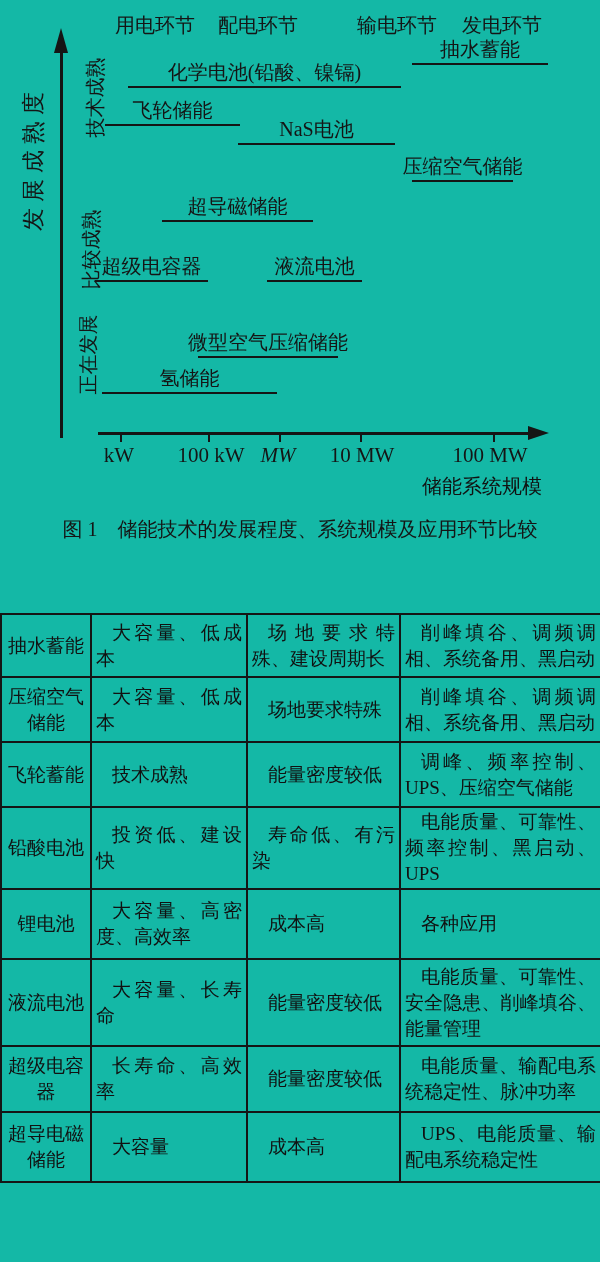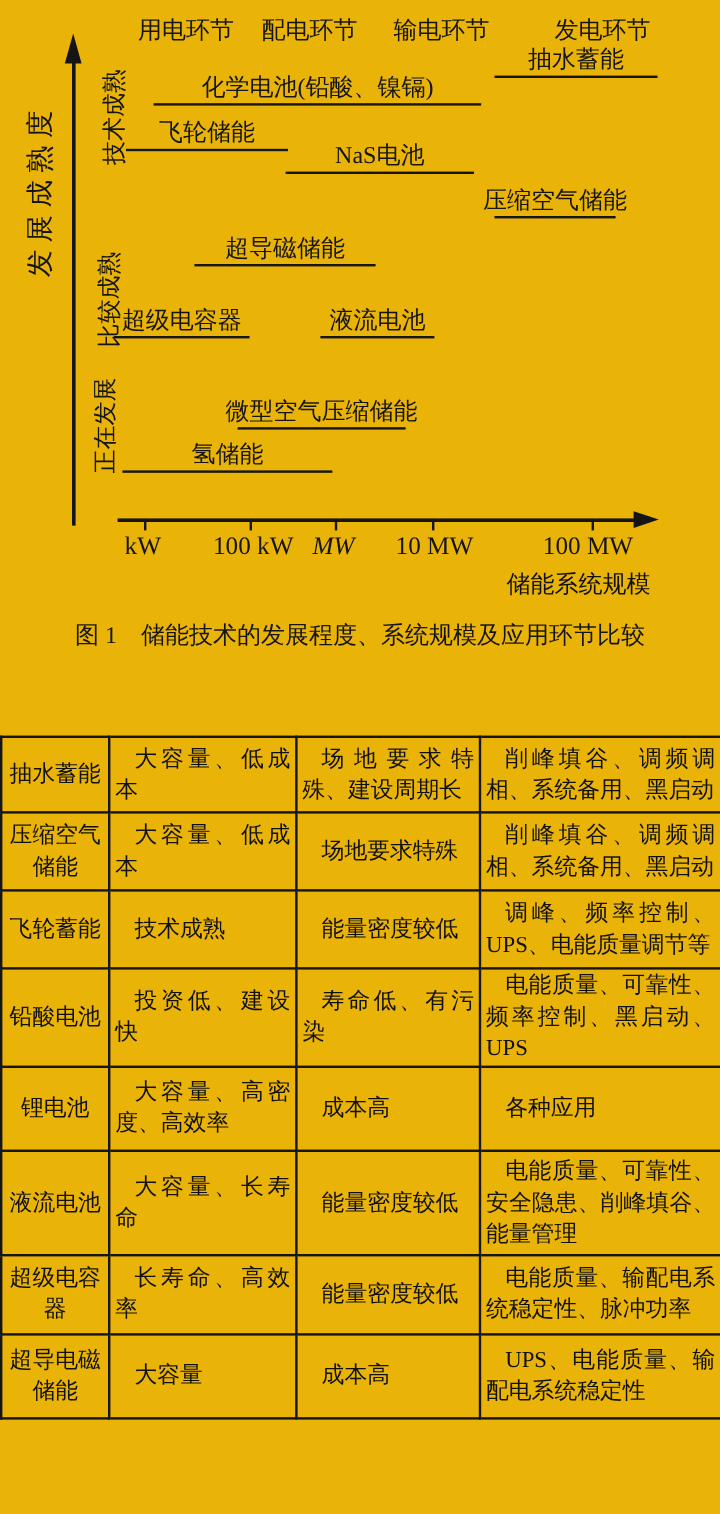--- a/index.html
+++ b/index.html
@@ -1,18 +1,18 @@
 <!DOCTYPE html>
 <html><head>
 <meta charset="utf-8">
 <style>
   html,body{margin:0;padding:0;background:#ffffff;}
   .page{
     position:relative;width:600px;height:1262px;margin:0 auto;
-    background:#eab308;color:#111;
+    background:#14b8a6;color:#111;
     font-family:"Liberation Serif","DejaVu Serif",serif;
     overflow:hidden;
   }
   .abs{position:absolute;}
   
   .stage-header{position:absolute;top:12px;font-size:20px;white-space:nowrap;color:#151515;}
   .vlabel{
     position:absolute;white-space:nowrap;text-align:center;color:#151515;
     transform:rotate(-90deg);transform-origin:center center;font-size:20px;
   }
@@ -62,21 +62,21 @@
 </style>
 </head>
 <body>
 
 <div class="page">
 
   <div>
 
     <div class="stage-header" style="left:115px;">用电环节</div>
     <div class="stage-header" style="left:218px;">配电环节</div>
-    <div class="stage-header" style="left:328px;">输电环节</div>
+    <div class="stage-header" style="left:357px;">输电环节</div>
     <div class="stage-header" style="left:462px;">发电环节</div>
 
     <div class="yaxis-line"></div>
     <div class="yaxis-head"></div>
     <div class="vlabel ylabel" style="left:-67px;top:143px;width:200px;">发展成熟度</div>
 
     <div class="vlabel" style="left:47px;top:84px;width:96px;">技术成熟</div>
     <div class="vlabel" style="left:43px;top:236px;width:96px;">比较成熟</div>
     <div class="vlabel" style="left:40px;top:341px;width:96px;">正在发展</div>
 
@@ -126,21 +126,21 @@
     <tr style="height:65px">
       <td class="c1">压缩空气储能</td>
       <td class="cx">大容量、低成本</td>
       <td class="cx">场地要求特殊</td>
       <td class="cx">削峰填谷、调频调相、系统备用、黑启动</td>
     </tr>
     <tr style="height:65px">
       <td class="c1">飞轮蓄能</td>
       <td class="cx">技术成熟</td>
       <td class="cx">能量密度较低</td>
-      <td class="cx">调峰、频率控制、UPS、电能质量调节等</td>
+      <td class="cx">调峰、频率控制、UPS、压缩空气储能</td>
     </tr>
     <tr style="height:62px">
       <td class="c1">铅酸电池</td>
       <td class="cx">投资低、建设快</td>
       <td class="cx">寿命低、有污染</td>
       <td class="cx">电能质量、可靠性、频率控制、黑启动、UPS</td>
     </tr>
     <tr style="height:70px">
       <td class="c1">锂电池</td>
       <td class="cx">大容量、高密度、高效率</td>

